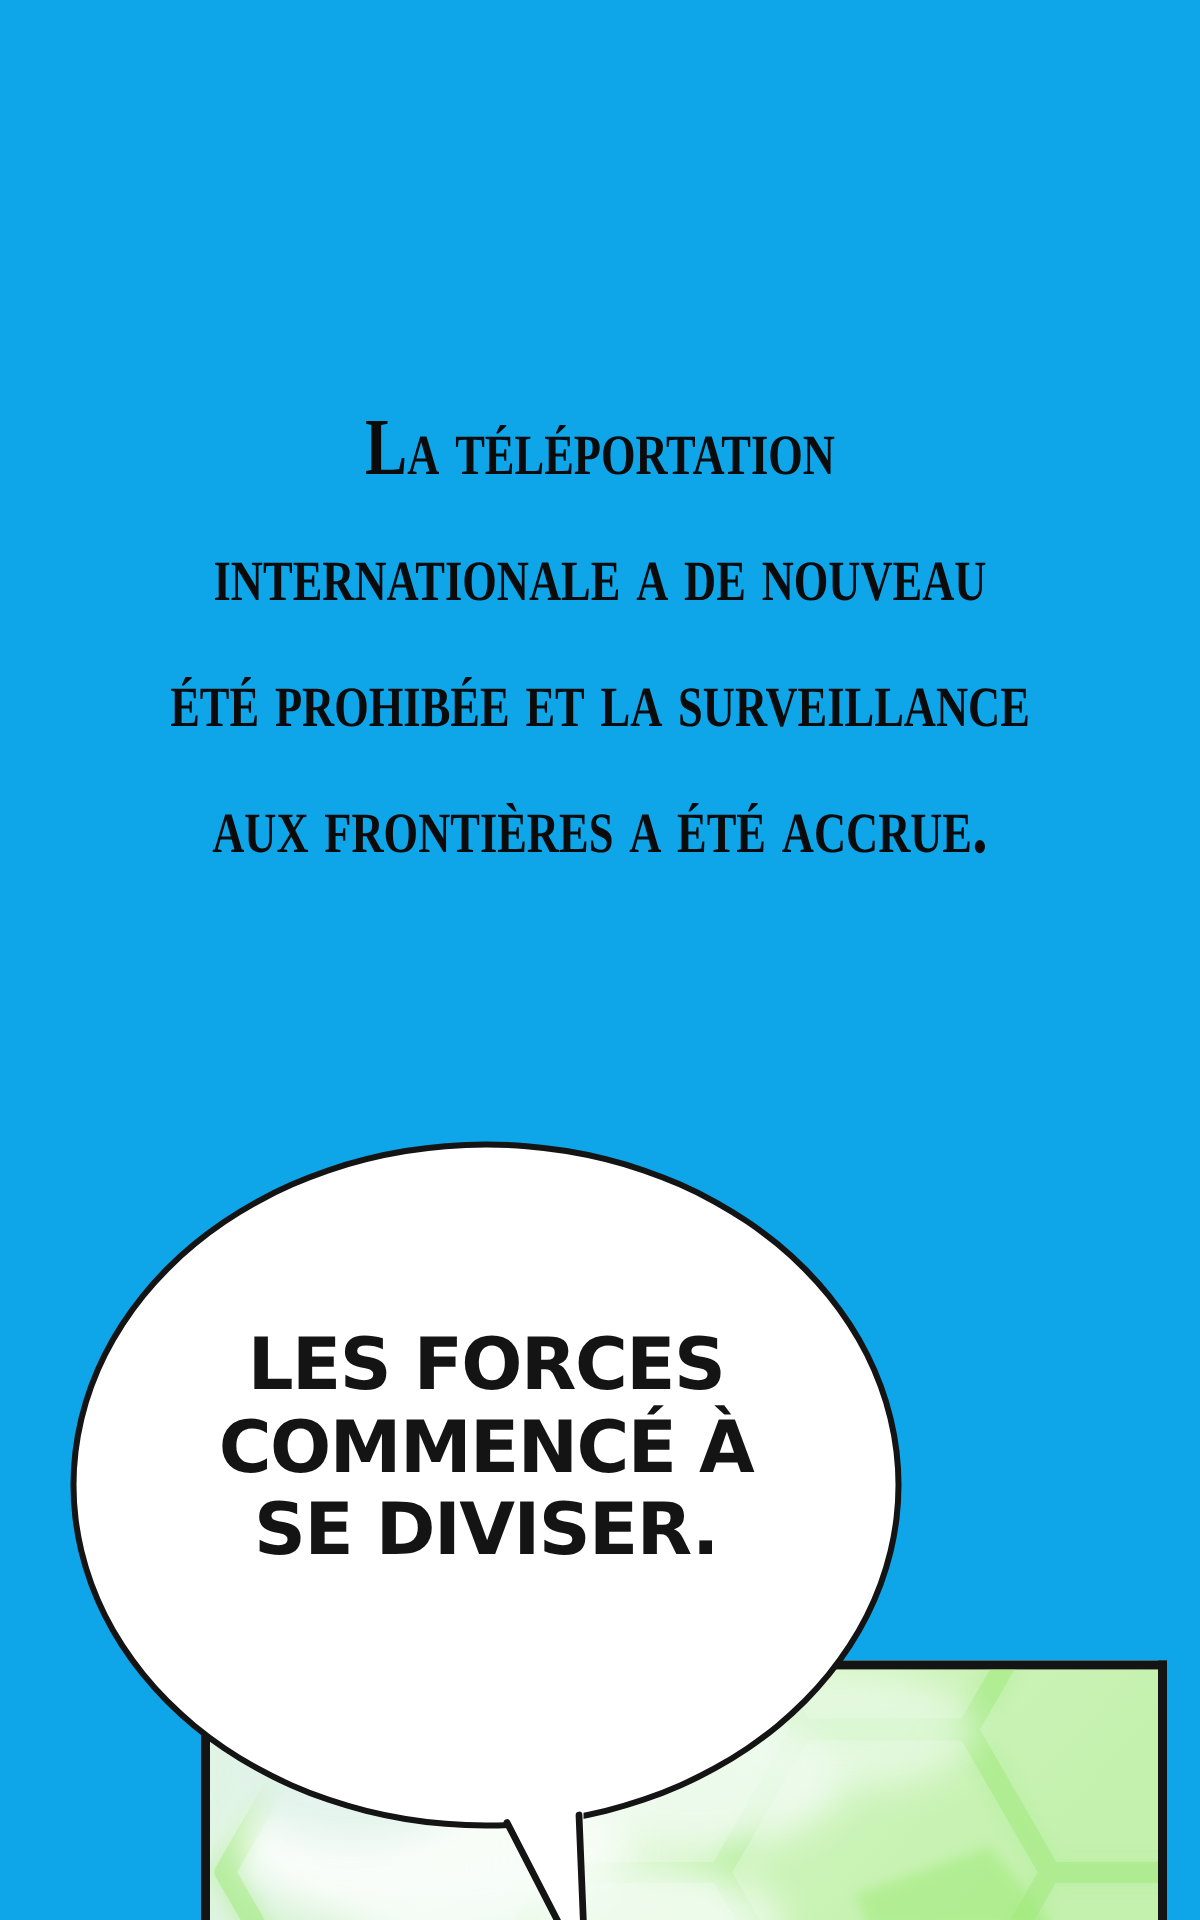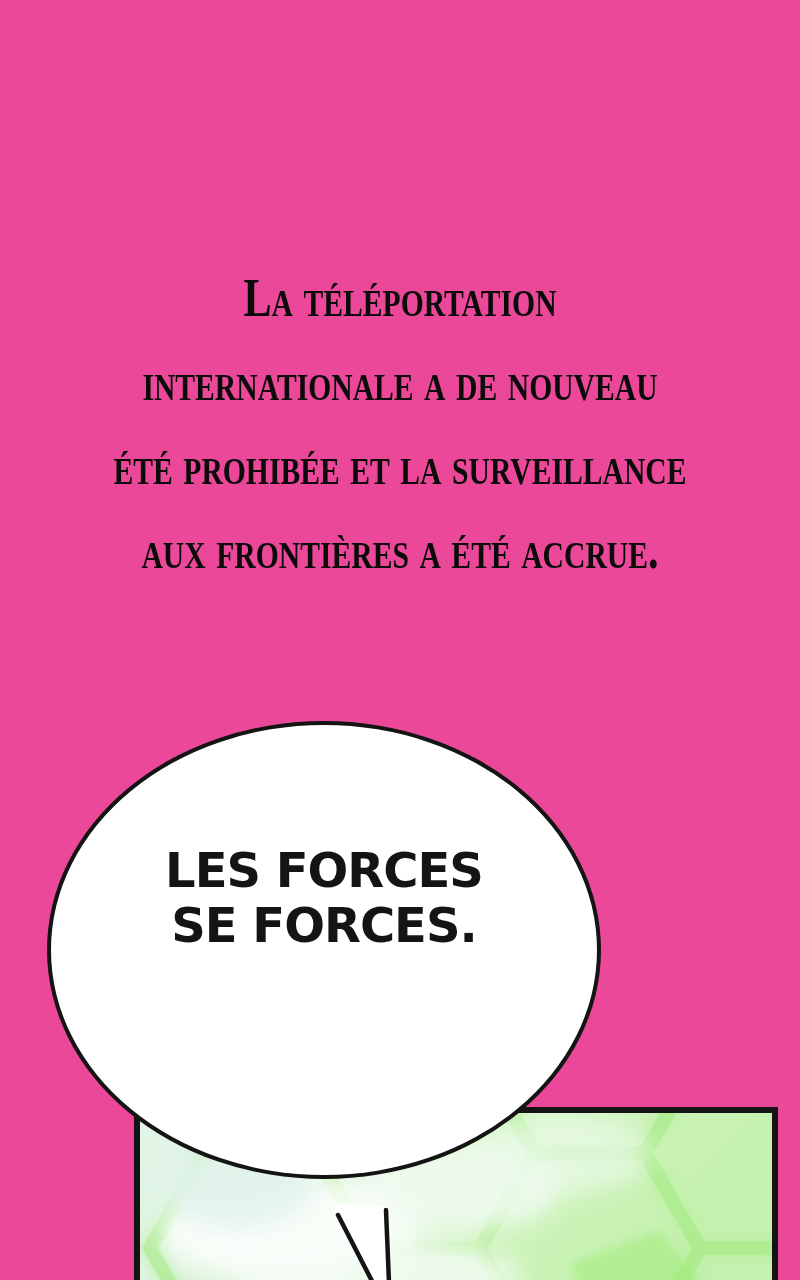--- a/index.html
+++ b/index.html
@@ -3,21 +3,21 @@
 <meta charset="utf-8">
 <style>
   html,body{margin:0;padding:0;}
   body{
     width:800px;height:1280px;
     background:#ffffff;
     overflow:hidden;
     position:relative;
     font-family:"Liberation Sans", sans-serif;
   }
-  .page{position:absolute;inset:0;width:800px;height:1280px;background:#ec4899;}
+  .page{position:absolute;inset:0;width:800px;height:1280px;background:#0ea5e9;}
 
   
   .narration{
     position:absolute;
     left:0;right:0;top:256px;
     text-align:center;
     color:#0b0b0b;
     font-family:"Liberation Serif", serif;
     font-weight:700;
     font-variant:small-caps;
@@ -38,21 +38,21 @@
     border-bottom:none;
     background:#d6f5c5;
     z-index:1;
     overflow:hidden;
   }
   .panel svg{display:block;}
 
   
   .bubble{
     position:absolute;
-    left:47px;top:721px;
+    left:47px;top:761px;
     width:554px;height:458px;
     box-sizing:border-box;
     background:#ffffff;
     border:4px solid #141414;
     border-radius:50%;
     z-index:2;
     display:flex;
     flex-direction:column;
     align-items:center;
     padding-top:118px;
@@ -129,21 +129,22 @@
       <ellipse cx="320" cy="75" rx="100" ry="45" fill="#f4fcf7" opacity="0.8" filter="url(#soft)"></ellipse>
       <ellipse cx="95" cy="70" rx="80" ry="45" fill="#e2f3ec" opacity="0.9" filter="url(#soft)"></ellipse>
       <ellipse cx="420" cy="40" rx="90" ry="40" fill="#eefbee" opacity="0.7" filter="url(#soft)"></ellipse>
       <ellipse cx="240" cy="170" rx="140" ry="50" fill="#f6fdf8" opacity="0.8" filter="url(#soft)"></ellipse>
     </svg>
   </div>
 
   <div class="bubble">
     <div class="bubble-text">
       <div>LES FORCES</div>
-      <div>SE FORCES.</div>
+      <div>COMMENCÉ À</div>
+      <div>SE DIVISER.</div>
     </div>
   </div>
 
   <svg class="tail" width="84" height="94" viewBox="0 0 84 94">
     <path d="M15,14 L18,26 L53,92 L69,92 L69,16 Z" fill="#ffffff" stroke="none"></path>
     <path d="M18,25 L53,93" fill="none" stroke="#141414" stroke-width="4.5" stroke-linecap="round"></path>
     <path d="M66,20 L69,93" fill="none" stroke="#141414" stroke-width="4.5" stroke-linecap="round"></path>
   </svg>
 
 </div>

